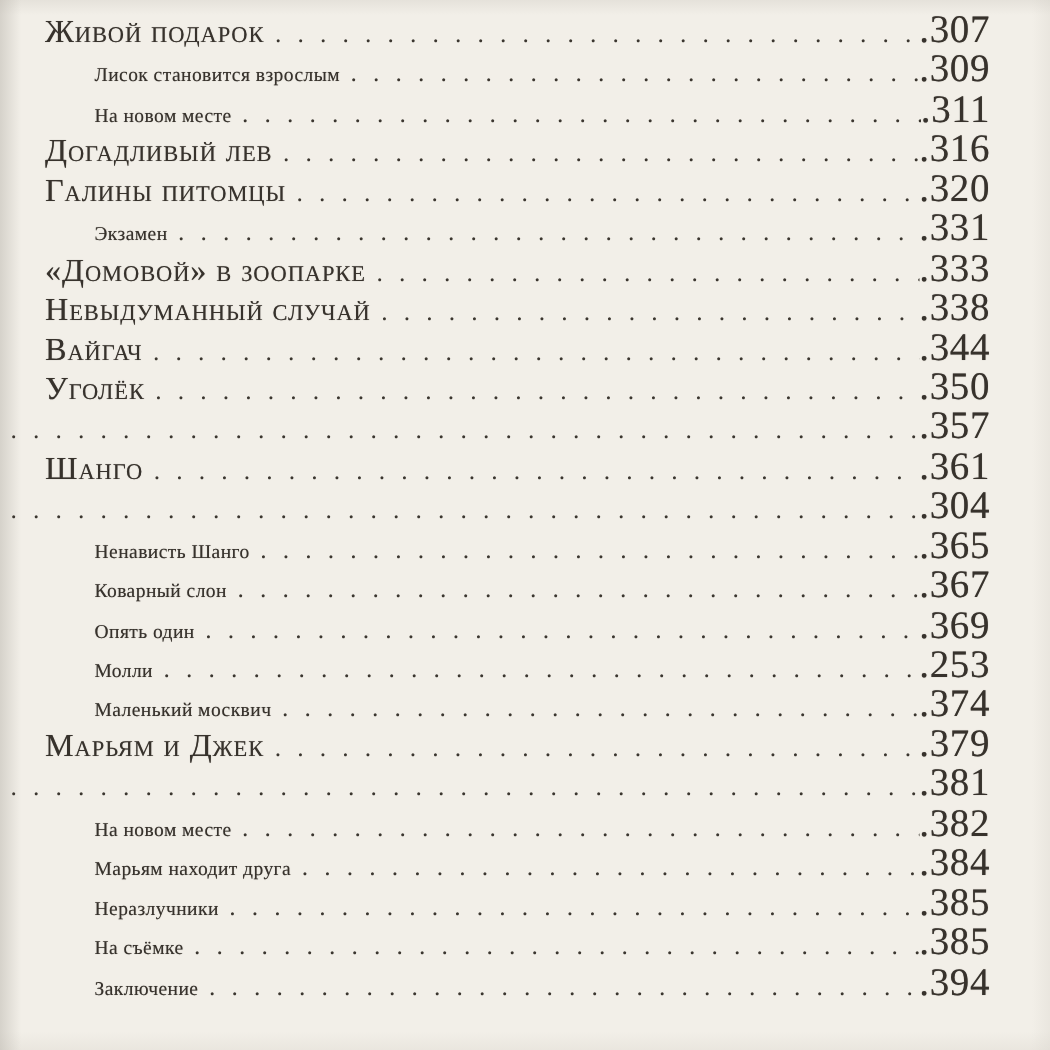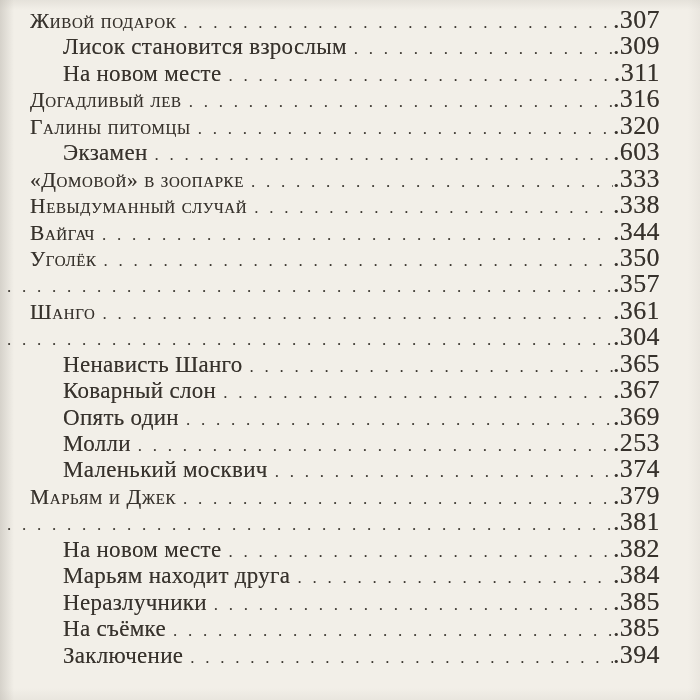--- a/index.html
+++ b/index.html
@@ -42,21 +42,21 @@
     text-align: right;
   }
   .row.level1 .title {
     margin-left: 30px;
     font-size: 21.5px;
     font-variant: small-caps;
     letter-spacing: 0.6px;
   }
   .row.level2 .title {
     margin-left: 63px;
-    font-size: 23px;
+    font-size: 13px;
     letter-spacing: 0.3px;
   }
   .dots {
     flex: 1 1 auto;
     overflow: hidden;
     white-space: nowrap;
     font-size: 17px;
     padding-left: 7px;
     color: #3b362f;
   }
@@ -101,21 +101,21 @@
     <span class="pagenum">316</span>
   </div>
       <div class="row level1">
     <span class="title">Галины питомцы</span>
     <span class="dots"></span>
     <span class="pagenum">320</span>
   </div>
       <div class="row level2">
     <span class="title">Экзамен</span>
     <span class="dots"></span>
-    <span class="pagenum">603</span>
+    <span class="pagenum">331</span>
   </div>
       <div class="row level1">
     <span class="title">«Домовой» в зоопарке</span>
     <span class="dots"></span>
     <span class="pagenum">333</span>
   </div>
       <div class="row level1">
     <span class="title">Невыдуманный случай</span>
     <span class="dots"></span>
     <span class="pagenum">338</span>

